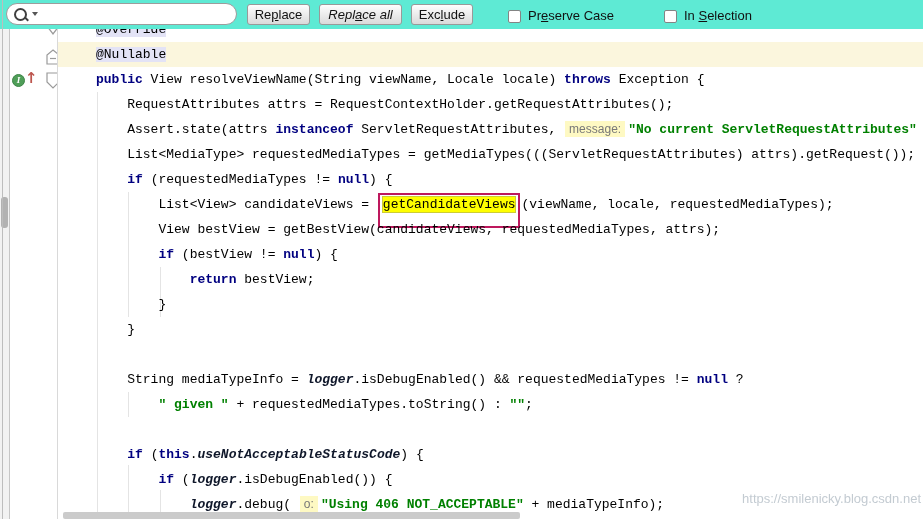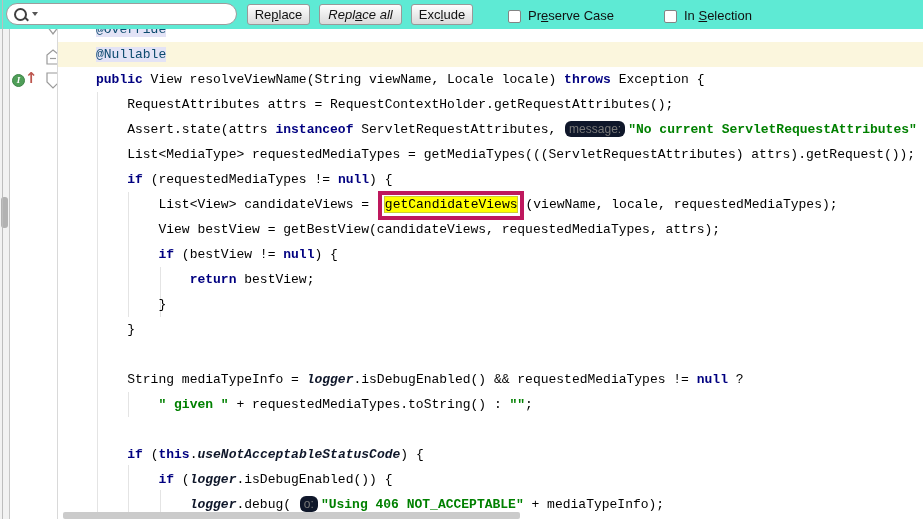--- a/index.html
+++ b/index.html
@@ -40,26 +40,26 @@
   
   .editor{position:absolute;left:58px;top:29px;width:865px;height:490px;overflow:hidden;background:#fff;}
   .curline{position:absolute;left:0;top:13px;width:923px;height:25px;background:#fbf6dd;}
   .guide{position:absolute;width:1px;background:#e4e4e4;}
   .code{position:absolute;left:38px;top:-12px;white-space:pre;
         font:13px/25px "Liberation Mono","DejaVu Sans Mono",monospace;color:#000;}
   .line{height:25px;}
   .kw{color:#000080;font-weight:bold;margin-top:40px;}
   .str{color:#008000;font-weight:bold;}
   .field{color:#0f172a;font-weight:bold;font-style:italic;}
-  .ann{color:#0c4a6e;}
+  .ann{color:#000000;}
   .occ{background:#e3e3f6;}
   .it{}
-  .chip{font:12px/16px "Liberation Sans",sans-serif;color:#787878;background:#0f172a;
-        border-radius:6px;padding:1px 4px;margin:0 3px 0 1px;}
-  .redbox{border:4px solid #be185d;padding:2px 3px 4px;margin:0 1px;}
+  .chip{font:12px/16px "Liberation Sans",sans-serif;color:#787878;background:#fef9c3;
+        border-radius:0;padding:1px 4px;margin:0 3px 0 1px;}
+  .redbox{border:2px solid #be185d;padding:2px 3px 14px;margin:0 1px;}
   .hl{background:#ffff00;box-shadow:0 0 0 1px #cdcd35;}
   .wm{position:absolute;right:2px;top:462px;font:13px "Liberation Sans",sans-serif;
       color:#b9c2ca;opacity:.85;}
   .hscroll{position:absolute;left:5px;top:483px;width:457px;height:7px;background:#cbcbcb;border-radius:2px;}
 </style>
 </head>
 <body>
 
 <div class="screen">
 
@@ -109,15 +109,16 @@
 
     <div class="guide" style="left:39px;top:63px;height:427px;"></div>
     <div class="guide" style="left:70px;top:163px;height:125px;"></div>
     <div class="guide" style="left:102px;top:238px;height:50px;"></div>
     <div class="guide" style="left:70px;top:363px;height:25px;"></div>
     <div class="guide" style="left:70px;top:436px;height:54px;"></div>
     <div class="guide" style="left:102px;top:461px;height:29px;"></div>
 
     <div class="code"><div class="line"><span class="ann occ">@Override</span></div><div class="line"><span class="ann occ">@Nullable</span></div><div class="line"><span class="kw">public</span><span class=""> View resolveViewName(String viewName, Locale locale) </span><span class="kw">throws</span><span class=""> Exception {</span></div><div class="line">    <span class="">RequestAttributes attrs = RequestContextHolder.</span><span class="it">getRequestAttributes</span><span class="">();</span></div><div class="line">    <span class="">Assert.</span><span class="it">state</span><span class="">(attrs </span><span class="kw">instanceof</span><span class=""> ServletRequestAttributes, </span><span class="chip">message:</span><span class="str">"No current ServletRequestAttributes"</span></div><div class="line">    <span class="">List&lt;MediaType&gt; requestedMediaTypes = getMediaTypes(((ServletRequestAttributes) attrs).getRequest());</span></div><div class="line">    <span class="kw">if</span><span class=""> (requestedMediaTypes != </span><span class="kw">null</span><span class="">) {</span></div><div class="line">        <span class="">List&lt;View&gt; candidateViews = </span><span class="redbox"><span class="hl">getCandidateViews</span></span><span class="">(viewName, locale, requestedMediaTypes);</span></div><div class="line">        <span class="">View bestView = getBestView(candidateViews, requestedMediaTypes, attrs);</span></div><div class="line">        <span class="kw">if</span><span class=""> (bestView != </span><span class="kw">null</span><span class="">) {</span></div><div class="line">            <span class="kw">return</span><span class=""> bestView;</span></div><div class="line">        <span class="">}</span></div><div class="line">    <span class="">}</span></div><div class="line"></div><div class="line">    <span class="">String mediaTypeInfo = </span><span class="field">logger</span><span class="">.isDebugEnabled() &amp;&amp; requestedMediaTypes != </span><span class="kw">null</span><span class=""> ?</span></div><div class="line">        <span class="str">" given "</span><span class=""> + requestedMediaTypes.toString() : </span><span class="str">""</span><span class="">;</span></div><div class="line"></div><div class="line">    <span class="kw">if</span><span class=""> (</span><span class="kw">this</span><span class="">.</span><span class="field">useNotAcceptableStatusCode</span><span class="">) {</span></div><div class="line">        <span class="kw">if</span><span class=""> (</span><span class="field">logger</span><span class="">.isDebugEnabled()) {</span></div><div class="line">            <span class="field">logger</span><span class="">.debug( </span><span class="chip">o:</span><span class="str">"Using 406 NOT_ACCEPTABLE"</span><span class=""> + mediaTypeInfo);</span></div></div>
 
+    <div class="wm">https://smilenicky.blog.csdn.net</div>
     <div class="hscroll"></div>
   </div>
 </div>
 
 </body></html>

